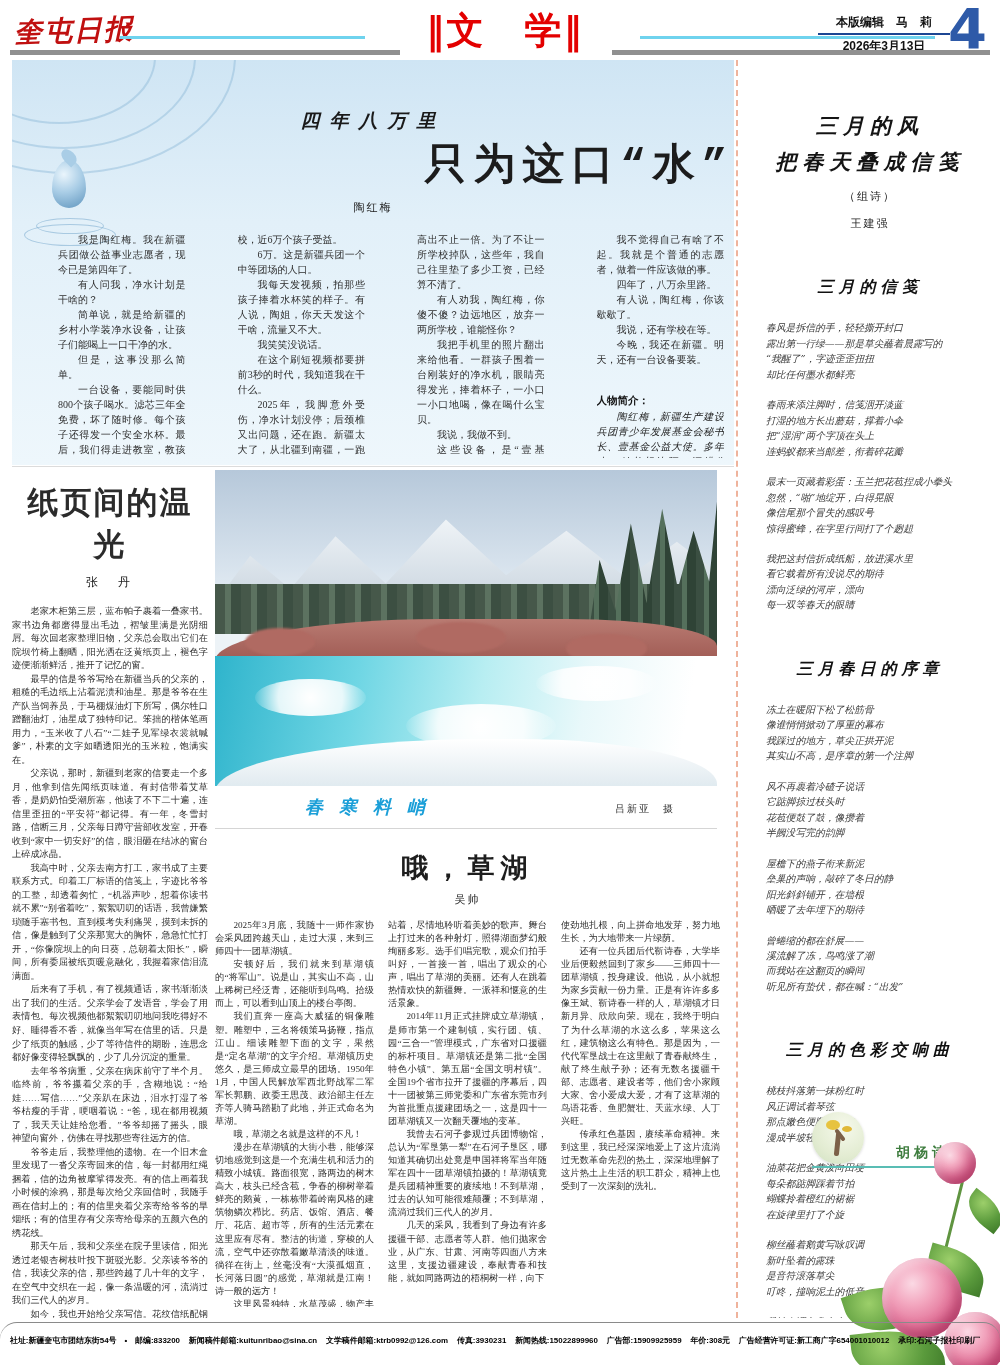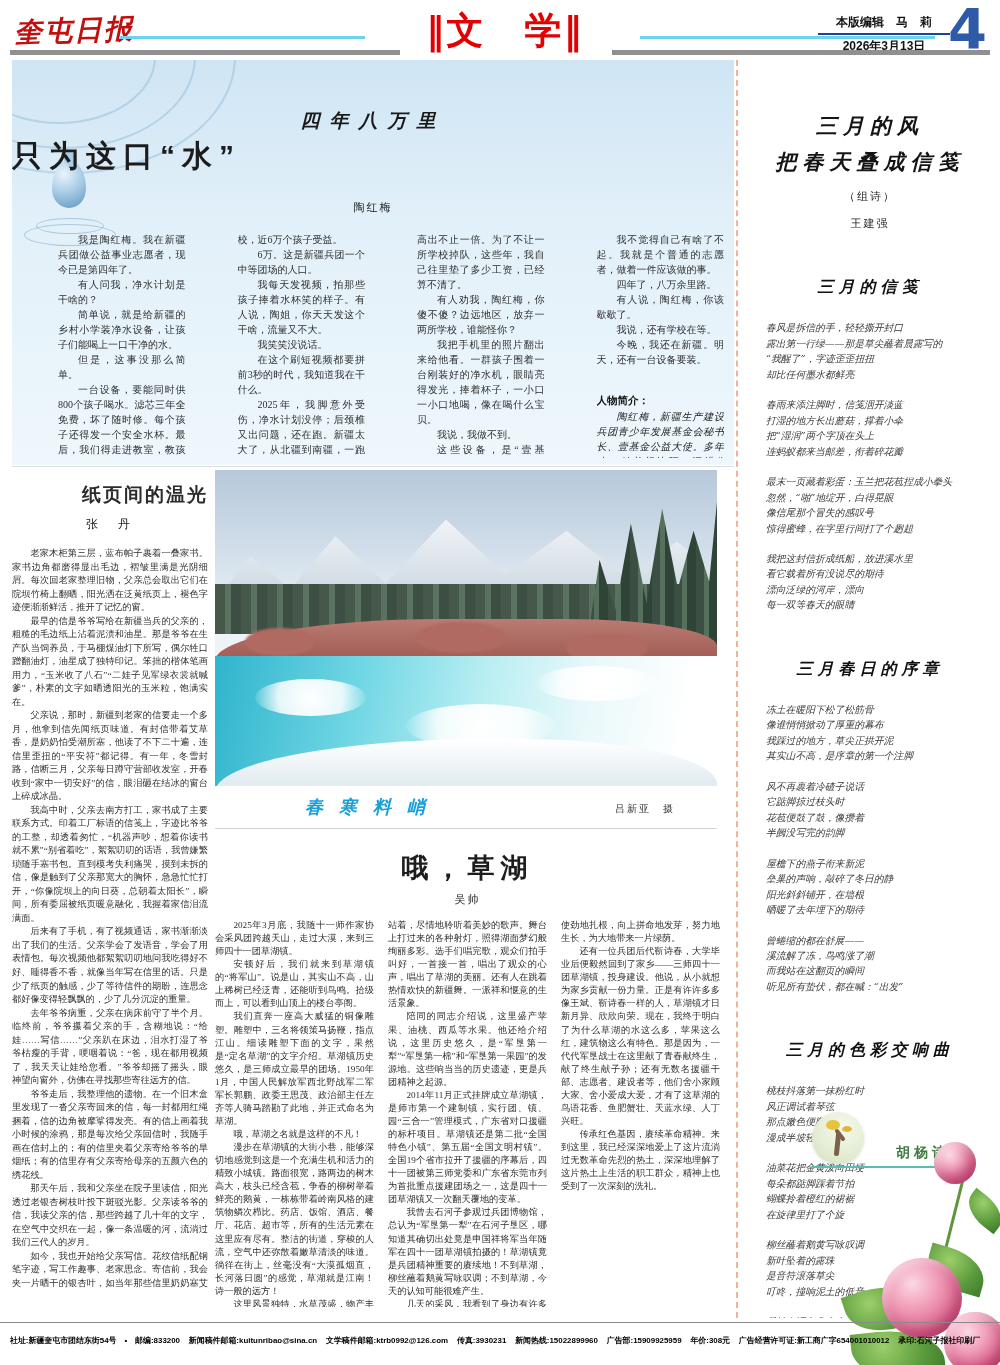--- a/index.html
+++ b/index.html
@@ -26,33 +26,33 @@
   .ripple{position:absolute;border:2px solid rgba(140,185,215,.45);border-radius:50%;}
   .r1{left:-50px;top:-70px;width:190px;height:130px;}
   .r2{left:-80px;top:-95px;width:260px;height:180px;}
   .r3{left:-110px;top:-120px;width:330px;height:230px;}
   .drop{position:absolute;left:40px;top:100px;width:34px;height:48px;background:radial-gradient(circle at 35% 30%,#eaf5fc 0%,#a9cde6 45%,#5e94bd 100%);border-radius:50% 50% 50% 50%/60% 60% 40% 40%;}
   .drop:before{content:"";position:absolute;left:11px;top:-12px;width:12px;height:18px;background:#a9cde6;border-radius:50% 50% 50% 0;transform:rotate(-45deg);}
   .drop-ripple{position:absolute;border:1.5px solid rgba(120,170,205,.55);border-radius:50%;}
   .dr1{left:24px;top:158px;width:66px;height:14px;}
   .dr2{left:12px;top:164px;width:90px;height:20px;}
   .kicker{position:absolute;left:0;top:48px;width:100%;text-align:center;font-family:"DejaVu Serif",serif;font-size:19px;font-weight:bold;font-style:italic;letter-spacing:10px;color:#1a1a1a;}
-  .main-title{position:absolute;left:0;top:76px;width:100%;text-align:left;font-size:30px;font-weight:bold;letter-spacing:7px;color:#1c1c1c;font-family:Liberation Sans, sans-serif;}
+  .main-title{position:absolute;left:0;top:76px;width:100%;text-align:right;font-size:42px;font-weight:bold;letter-spacing:7px;color:#1c1c1c;font-family:Liberation Mono, monospace;}
   .main-author{position:absolute;left:0;top:140px;width:100%;text-align:center;font-size:11px;color:#222;letter-spacing:2px;}
   .water-cols{position:absolute;left:10px;top:172px;width:702px;height:226px;display:flex;gap:16px;overflow:hidden;}
   .wcol{flex:1 1 0;font-family:"Liberation Serif",serif;font-size:10px;line-height:1.5;color:#2e2e2e;text-align:justify;overflow:hidden;margin-left:36px;}
   .wcol p{margin:0;text-indent:2em;}
   .wcol p.cont{text-indent:0;}
   .profile-head{margin-top:26px !important;text-indent:0 !important;font-weight:bold;font-size:10.5px;color:#111;}
   .profile-text{font-style:italic;text-indent:2em;color:#222;}
   .sec-rule{position:absolute;left:12px;top:466px;width:722px;height:1px;background:#dcdcdc;}
 
   
   .letters-sec{position:absolute;left:12px;top:470px;width:196px;height:848px;overflow:hidden;}
-  .letters-title{text-align:right;font-size:19px;font-weight:600;letter-spacing:2px;color:#2b2b2b;margin:12px 0 8px 0;font-family:"Liberation Sans",sans-serif;}
+  .letters-title{text-align:center;font-size:31px;font-weight:600;letter-spacing:2px;color:#2b2b2b;margin:12px 0 8px 0;font-family:"Liberation Sans",sans-serif;}
   .letters-author{text-align:center;font-size:12px;letter-spacing:4px;color:#222;margin-bottom:14px;}
   .letters-body{font-family:"Liberation Serif",serif;font-size:9.2px;line-height:1.47;color:#2e2e2e;text-align:justify;overflow:hidden;height:742px;}
   .letters-body p{margin:0;text-indent:2em;}
 
   
   .photo{position:absolute;left:215px;top:470px;width:502px;height:316px;overflow:hidden;background:#dfe8ef;}
   .sky{position:absolute;inset:0;background:linear-gradient(#b6c8da 0%,#d9e4ee 32%,#edf3f7 48%);}
   .mtn{position:absolute;left:0;top:6%;width:100%;height:44%;background:linear-gradient(#f6f9fb 10%,#c6d2dd 90%);clip-path:polygon(0 82%,7% 48%,15% 72%,24% 34%,34% 68%,46% 22%,58% 62%,70% 30%,82% 64%,92% 38%,100% 60%,100% 100%,0 100%);}
   .forest{position:absolute;left:0;top:36%;width:100%;height:16%;background:repeating-linear-gradient(90deg,#46584a 0 10px,#5c7260 10px 16px,#3c4f42 16px 26px);}
   .trees-right{position:absolute;right:0;top:10%;width:26%;height:46%;background:repeating-linear-gradient(90deg,#3b4f42 0 8px,#55705c 8px 13px,#2f4336 13px 22px);clip-path:polygon(0 100%,10% 40%,22% 75%,34% 15%,46% 70%,58% 5%,70% 60%,82% 20%,94% 55%,100% 0,100% 100%);}
@@ -91,21 +91,21 @@
   .badge-crown{position:absolute;left:14px;top:8px;width:14px;height:10px;background:#e7c33f;border-radius:50%;box-shadow:14px 4px 0 -2px #e0b838,6px 12px 0 -4px #d9ad33;}
   .badge-label{position:absolute;left:36px;top:32px;font-size:14px;font-weight:bold;letter-spacing:4px;color:#3f7d3f;text-shadow:0 0 2px #fff,1px 1px 0 #fff,-1px -1px 0 #fff;padding-left:48px;}
   .badge-rule{position:absolute;left:0px;top:54px;width:130px;height:2px;background:#59bdb4;}
 
   
   .rose{position:absolute;border-radius:50%;background:radial-gradient(circle at 38% 32%,#fbd9e4 0%,#f3a8c0 28%,#e4799d 55%,#c94f78 80%,#b03a61 100%);box-shadow:inset -5px -7px 12px rgba(150,30,80,.45),inset 3px 4px 8px rgba(255,255,255,.55);}
   .leaf{position:absolute;background:radial-gradient(circle at 35% 30%,#9ccf6a,#5a9a3c 60%,#3f7a2a);border-radius:0 70% 0 70%;}
   .stem{position:absolute;width:3px;background:#5f9440;border-radius:2px;}
 
   
-  .footer{position:absolute;left:0;top:1322px;width:1000px;height:43px;border-top:1px solid #8a8a8a;}
+  .footer{position:absolute;left:0;top:1322px;width:1000px;height:43px;border-top:1px solid #8a8a8a;border-radius:17px;}
   .footer-row{position:absolute;left:10px;top:12px;width:980px;display:flex;justify-content:space-between;white-space:nowrap;font-size:8px;font-weight:bold;color:#000;transform:scaleX(.99);transform-origin:left center;}
   .footer-row span{flex:0 0 auto;}
 </style>
 </head>
 <body>
 
 <div class="page">
 
   <div class="masthead">
     <div class="paper-logo">奎屯日报</div>
@@ -215,23 +215,22 @@
         <div class="ccol">
           <p>2025年3月底，我随十一师作家协会采风团跨越天山，走过大漠，来到三师四十一团草湖镇。</p>
           <p>安顿好后，我们就来到草湖镇的“将军山”。说是山，其实山不高，山上稀树已经泛青，还能听到鸟鸣。拾级而上，可以看到山顶上的楼台亭阁。</p>
           <p>我们直奔一座高大威猛的铜像雕塑。雕塑中，三名将领策马扬鞭，指点江山。细读雕塑下面的文字，果然是“定名草湖”的文字介绍。草湖镇历史悠久，是三师成立最早的团场。1950年1月，中国人民解放军西北野战军二军军长郭鹏、政委王思茂、政治部主任左齐等人骑马踏勘了此地，并正式命名为草湖。</p>
           <p>哦，草湖之名就是这样的不凡！</p>
           <p>漫步在草湖镇的大街小巷，能够深切地感觉到这是一个充满生机和活力的精致小城镇。路面很宽，路两边的树木高大，枝头已经含苞，争春的柳树举着鲜亮的鹅黄，一栋栋带着岭南风格的建筑物鳞次栉比。药店、饭馆、酒店、餐厅、花店、超市等，所有的生活元素在这里应有尽有。整洁的街道，穿梭的人流，空气中还弥散着嫩草清淡的味道。徜徉在街上，丝毫没有“大漠孤烟直，长河落日圆”的感觉，草湖就是江南！诗一般的远方！</p>
           <p>这里风景独特，水草茂盛，物产丰富。在一片人工湖边，我看到了草湖美丽而热闹的夜景。人工湖很大，水域很宽，隐隐能闻到鱼腥味。湖面上搭起了舞台，观众们聚在岸边，有的坐着，有的</p>
         </div>
         <div class="ccol">
           <p class="cont">站着，尽情地聆听着美妙的歌声。舞台上打过来的各种射灯，照得湖面梦幻般绚丽多彩。选手们唱完歌，观众们拍手叫好，一首接一首，唱出了观众的心声，唱出了草湖的美丽。还有人在跳着热情欢快的新疆舞。一派祥和惬意的生活景象。</p>
-          <p>陪同的同志介绍说，这里盛产苹果、油桃、西瓜等水果。他还给介绍说，这里历史悠久，是“军垦第一犁”“军垦第一棉”和“军垦第一果园”的发源地。这些响当当的历史遗迹，更是兵团精神之起源。</p>
           <p>2014年11月正式挂牌成立草湖镇，是师市第一个建制镇，实行团、镇、园“三合一”管理模式，广东省对口援疆的标杆项目。草湖镇还是第二批“全国特色小镇”、第五届“全国文明村镇”。全国19个省市拉开了援疆的序幕后，四十一团被第三师党委和广东省东莞市列为首批重点援建团场之一，这是四十一团草湖镇又一次翻天覆地的变革。</p>
-          <p>我曾去石河子参观过兵团博物馆，总认为“军垦第一犁”在石河子垦区，哪知道其确切出处竟是申国祥将军当年随军在四十一团草湖镇拍摄的！草湖镇竟是兵团精神重要的赓续地！不到草湖，柳丝蘸着鹅黄写咏叹调；不到草湖，今天的认知可能很难产生。</p>
+          <p>我曾去石河子参观过兵团博物馆，总认为“军垦第一犁”在石河子垦区，哪知道其确切出处竟是申国祥将军当年随军在四十一团草湖镇拍摄的！草湖镇竟是兵团精神重要的赓续地！不到草湖，过去的认知可能很难颠覆；不到草湖，流淌过我们三代人的岁月。</p>
           <p>几天的采风，我看到了身边有许多援疆干部、志愿者等人群。他们抛家舍业，从广东、甘肃、河南等四面八方来这里，支援边疆建设，奉献青春和技能，就如同路两边的梧桐树一样，向下</p>
         </div>
         <div class="ccol">
           <p class="cont">使劲地扎根，向上拼命地发芽，努力地生长，为大地带来一片绿荫。</p>
           <p>还有一位兵团后代靳诗春，大学毕业后便毅然回到了家乡——三师四十一团草湖镇，投身建设。他说，从小就想为家乡贡献一份力量。正是有许许多多像王斌、靳诗春一样的人，草湖镇才日新月异、欣欣向荣。现在，我终于明白了为什么草湖的水这么多，苹果这么红，建筑物这么有特色。那是因为，一代代军垦战士在这里献了青春献终生，献了终生献子孙；还有无数名援疆干部、志愿者、建设者等，他们舍小家顾大家、舍小爱成大爱，才有了这草湖的鸟语花香、鱼肥蟹壮、天蓝水绿、人丁兴旺。</p>
           <p>传承红色基因，赓续革命精神。来到这里，我已经深深地爱上了这片流淌过无数革命先烈的热土，深深地理解了这片热土上生活的职工群众，精神上也受到了一次深刻的洗礼。</p>
         </div>
       </div>
   </div>
 

